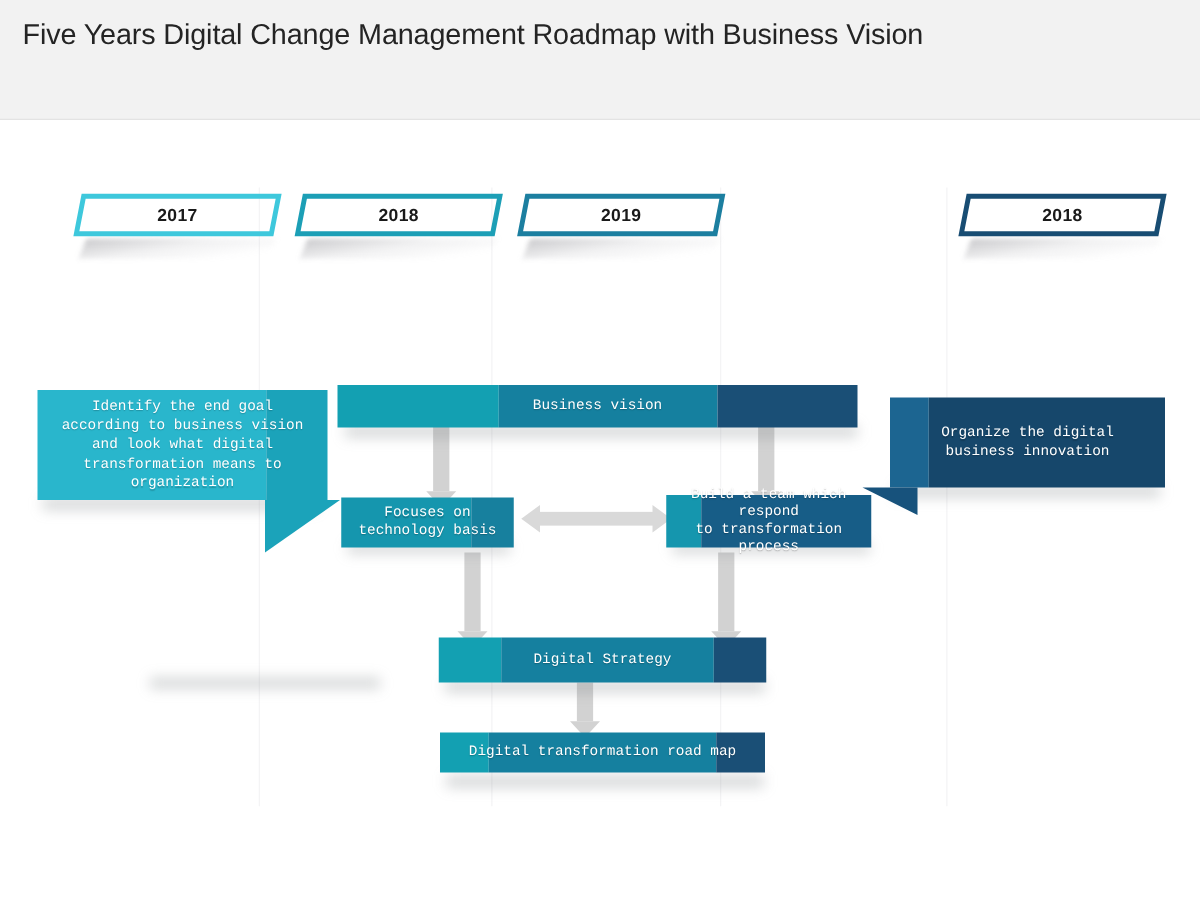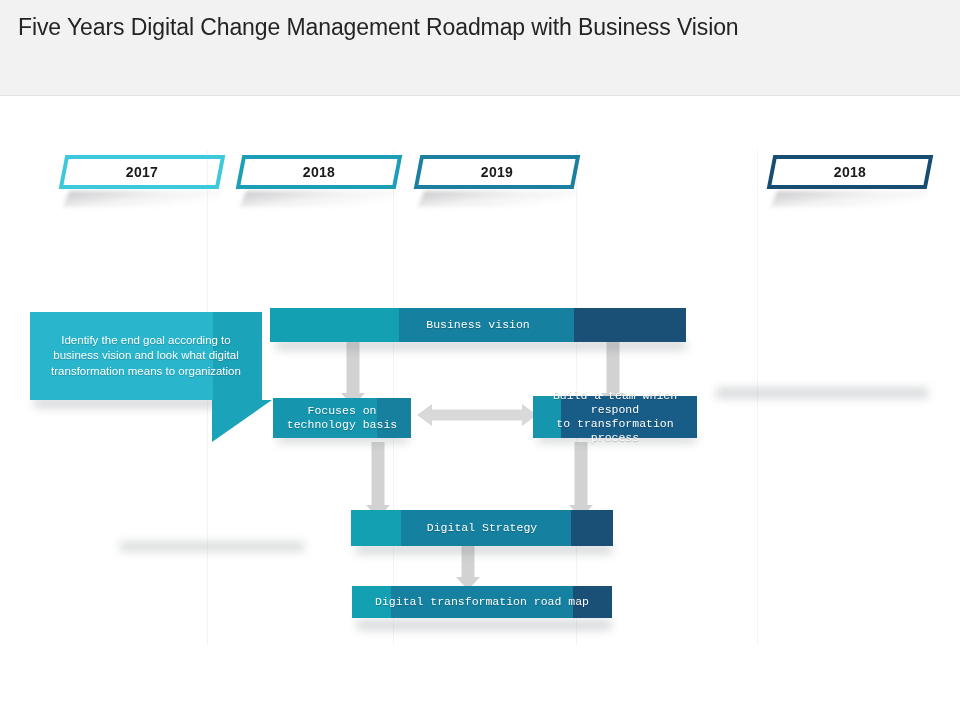--- a/index.html
+++ b/index.html
@@ -67,21 +67,21 @@
   .bar .seg { height: 100%; }
   .bar .bartext {
     position: absolute; inset: 0;
     display: flex; align-items: center; justify-content: center;
     color: #ffffff; font-size: 11.5px; text-align: center;
     text-shadow: 0 1px 1px rgba(0,0,0,.25);
     line-height: 1.22;
   }
 
   
-  .callout { position: absolute; }
+  .callout { position: absolute; font-family: Liberation Mono, monospace; }
   .callout .body { position: absolute; inset: 0; display: flex; }
   .callout .half { height: 100%; }
   .callout .ctext {
     position: absolute; inset: 0; display: flex; align-items: center;
     justify-content: center; text-align: center;
     color: #ffffff; font-size: 11.5px; line-height: 1.32;
     padding: 0 12px;
     text-shadow: 0 1px 1px rgba(0,0,0,.22);
   }
   .tail { position: absolute; width: 0; height: 0; }
@@ -185,20 +185,28 @@
   <div class="callout" style="left:30px; top:312px; width:232px; height:88px">
     <div class="body">
       <div class="half" id="cl0" style="width: 79%; background: rgb(41, 182, 204);"></div>
       <div class="half" id="cl1" style="width: 21%; background: rgb(27, 163, 186);"></div>
     </div>
     <div class="ctext">Identify the end goal according to business vision and look what digital transformation means to organization</div>
     <div class="tail" id="tail-left" style="left: 182px; top: 88px; border-top: 42px solid rgb(27, 163, 186); border-right: 60px solid transparent;"></div>
   </div>
 
   <div class="shp-shadow" style="left:716px; top:388px; width:212px; height:10px;"></div>
+  <div class="callout" style="left:712px; top:318px; width:220px; height:72px">
+    <div class="body">
+      <div class="half" id="cr0" style="width: 14%; background: rgb(28, 101, 145);"></div>
+      <div class="half" id="cr1" style="width: 86%; background: rgb(22, 71, 107);"></div>
+    </div>
+    <div class="ctext">Organize the digital business innovation</div>
+    <div class="tail" id="tail-right" style="left: -22px; top: 72px; border-top: 22px solid rgb(23, 82, 124); border-left: 44px solid transparent;"></div>
+  </div>
 
   <div class="shp-shadow" style="left:278px; top:434px; width:130px; height:9px;"></div>
   <div class="bar" style="left:273px; top:398px; width:138px; height:40px">
     <div class="seg" id="fb0" style="width: 75%; background: rgb(21, 150, 174);"></div>
     <div class="seg" id="fb1" style="width: 25%; background: rgb(23, 128, 158);"></div>
     <div class="bartext" style="white-space:pre-line">Focuses on
 technology basis</div>
   </div>
 
   <div class="shp-shadow" style="left:538px; top:434px; width:158px; height:9px;"></div>

